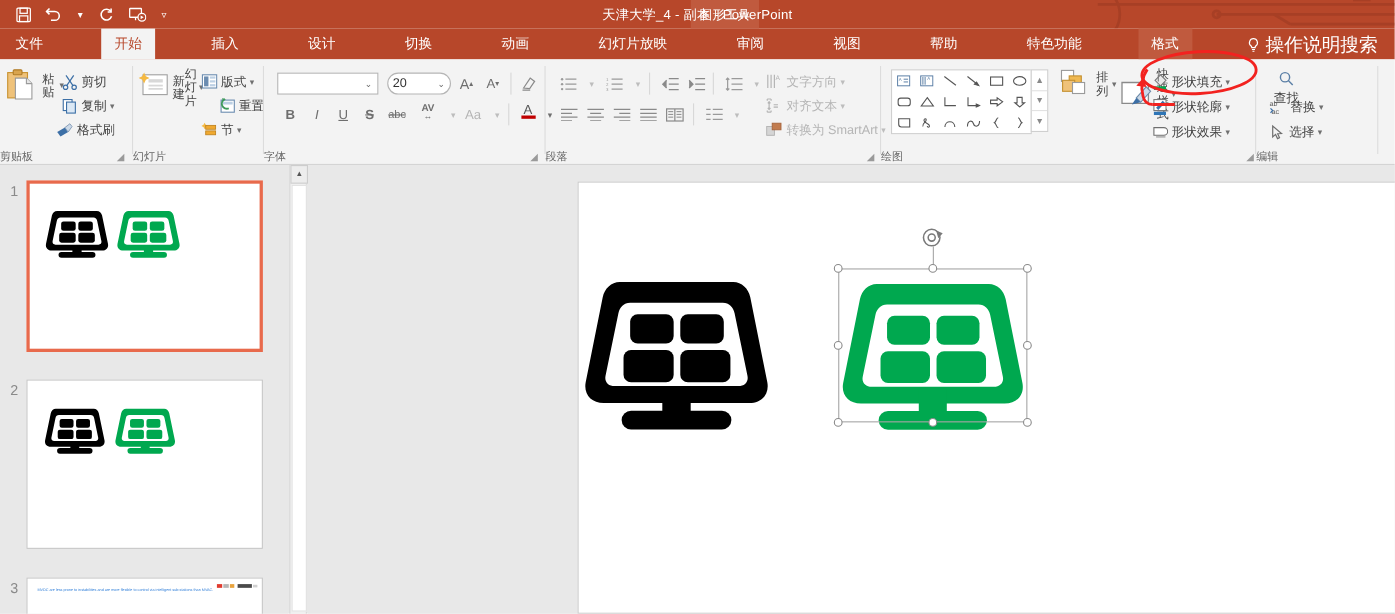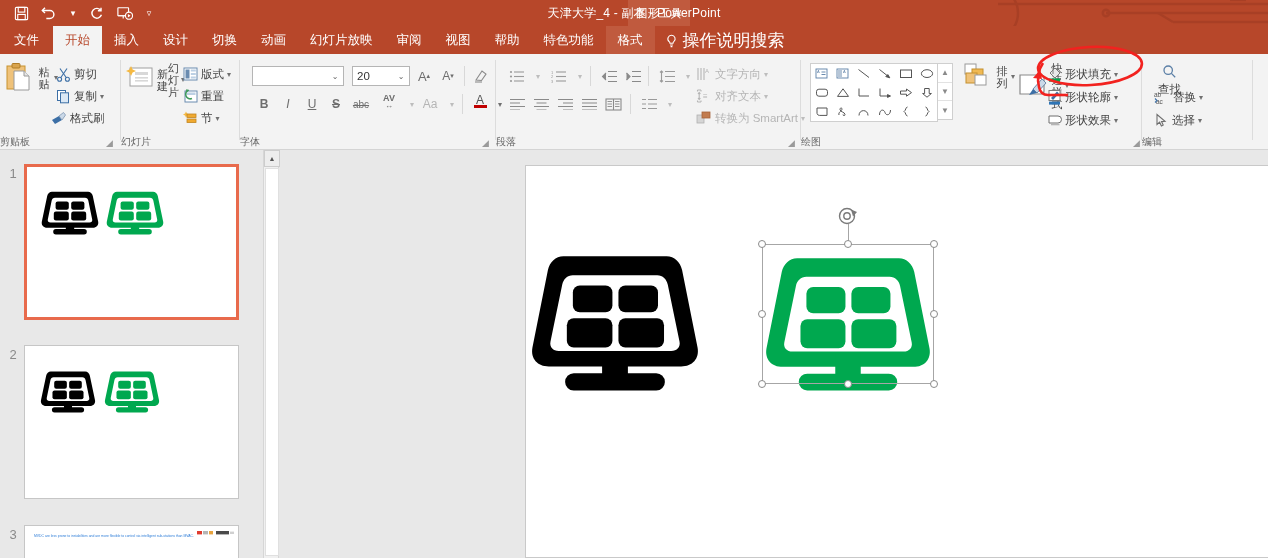--- a/index.html
+++ b/index.html
@@ -36,21 +36,21 @@
     position: absolute; left: 628px; top: 0; width: 62px; height: 26px;
     background: #c05a3e; display: flex; align-items: center; justify-content: center;
     color: #ffffff; font-size: 11.5px;
   }
 
   
   .tabstrip {
     position: absolute; left: 0; top: 26px; width: 1268px; height: 28px;
     background: #b7472a;
   }
-  .tabs { display: flex; align-items: stretch; height: 28px; }
+  .tabs { display: flex; align-items: stretch; height: 28px; gap: 39px; }
   .tab {
     display: flex; align-items: center; justify-content: center;
     padding: 0 12px; color: #ffffff; font-size: 12.5px; height: 28px;
     white-space: nowrap;
   }
   .tab.active { background: #f3f3f3; color: #b7472a; }
   .tab.ctx-active { background: #c05a3e; color: #ffffff; }
   .tab.file { padding: 0 14px; }
   .tellme { display: flex; align-items: center; gap: 5px; padding: 0 10px; color: #fff; font-size: 17px; }
   .bulb { display: inline-block; width: 13px; height: 14px; }
@@ -316,21 +316,21 @@
             <rect x="2.5" y="2.5" width="4" height="9" fill="#6b8cb0"></rect>
             <rect x="7.8" y="2.5" width="5" height="2" fill="#bcd0e4"></rect>
             <rect x="7.8" y="6" width="5" height="2" fill="#bcd0e4"></rect>
             <rect x="7.8" y="9.5" width="5" height="2" fill="#bcd0e4"></rect>
           </svg>
         </span>
         <span>版式</span>
         <span class="caret">▾</span>
       </div>
 
-      <div class="btn-sm" style="left:62px; top:32px;">
+      <div class="btn-sm" style="left:78px; top:32px;">
         <span class="icon-box">
           <svg width="15" height="14" viewBox="0 0 15 14">
             <rect x="2" y="2" width="12" height="11" fill="#ffffff" stroke="#6b8cb0" stroke-width="1"></rect>
             <rect x="3.5" y="3.5" width="9" height="2.5" fill="#bcd0e4"></rect>
             <path d="M5.5 1 A4 4 0 1 0 9 9.5" fill="none" stroke="#3f9a5c" stroke-width="1.6"></path>
             <path d="M3 .2 L6.2 1.3 L3.6 3.4 Z" fill="#3f9a5c"></path>
           </svg>
         </span>
         <span>重置</span>
       </div>
@@ -349,21 +349,21 @@
 
       <div class="rgroup-title">幻灯片</div>
     </div>
     <div class="rgroup-sep" style="left:239px;"></div>
 
     <div class="rgroup" style="left:240px; width:250px;">
       <div class="combo" style="left:12px; top:12px; width:92px;">
         <span class="val" title=""></span>
         <span class="arrow">⌄</span>
       </div>
-      <div class="combo" style="left:112px; top:12px; width:58px;">
+      <div class="combo" style="left:112px; top:12px; width:58px;border-radius:10px;">
         <span class="val">20</span>
         <span class="arrow">⌄</span>
       </div>
       <div class="fmt-btn" style="left:174px; top:12px; font-size:13px;">
         <span>A</span>
           <sup style="font-size:7px;">▴</sup>
       </div>
       <div class="fmt-btn" style="left:198px; top:12px; font-size:12px;">
         <span>A</span>
           <sup style="font-size:7px;">▾</sup>

